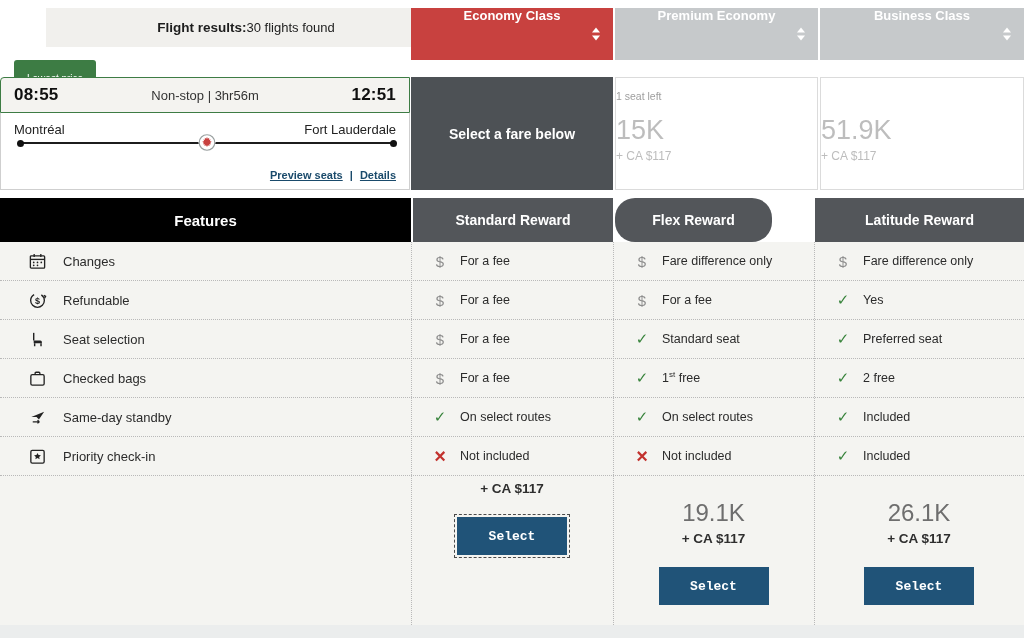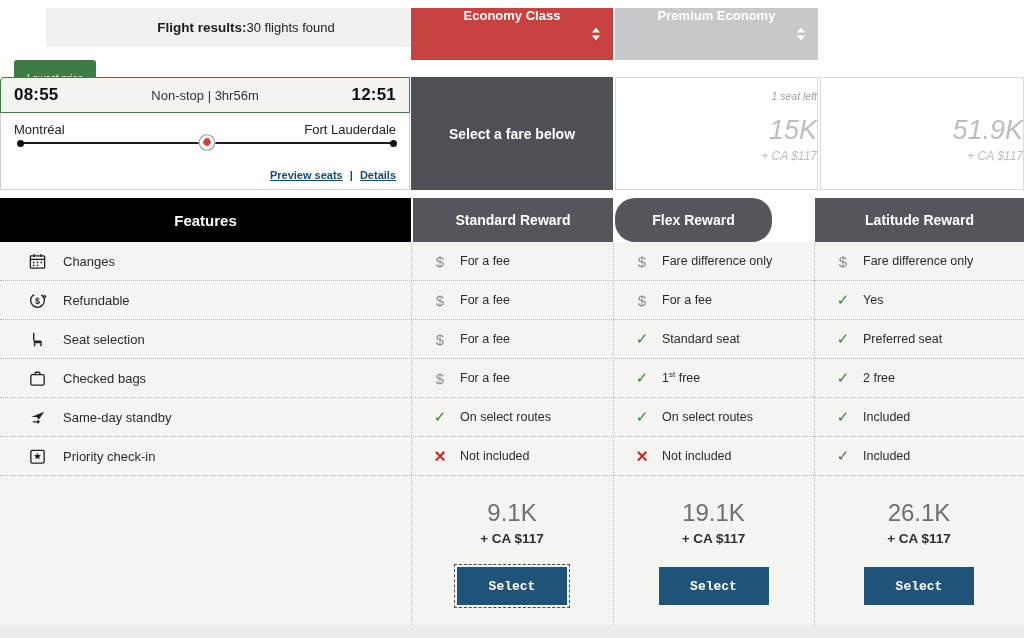--- a/index.html
+++ b/index.html
@@ -39,21 +39,21 @@
   .routeline::after{right:-2px;}
   .roundel{position:absolute;left:50%;top:-8px;transform:translateX(-50%);width:17px;height:17px;background:#fff;border-radius:50%;}
   .card-links{position:absolute;right:13px;bottom:8px;font-size:11px;font-weight:bold;color:#1A4A6B;}
   .card-links .lnk{text-decoration:underline;cursor:pointer;}
   .card-links .sep{margin:0 4px;}
 
   
   .fare-prompt{position:absolute;left:411px;top:77px;width:202px;height:113px;background:#4D5155;
     color:#fff;font-weight:bold;font-size:14px;display:flex;align-items:center;justify-content:center;}
   .fare-box{position:absolute;top:77px;height:113px;background:#fff;border:1px solid #DBDBDB;
-    box-sizing:border-box;text-align:right;font-style:italic;}
+    box-sizing:border-box;text-align:left;}
   .fare-box.premium{left:615px;width:203px;}
   .fare-box.business{left:820px;width:204px;}
   .fare-note{margin-top:12px;height:14px;font-size:10.5px;color:#9E9E9E;}
   .fare-points{margin-top:11px;font-size:27px;color:#BDBDBD;}
   .fare-cash{margin-top:3px;font-size:12px;color:#BDBDBD;}
 
   
   .features-header{position:absolute;left:0;top:198px;width:411px;height:44px;background:#000;
     color:#fff;font-size:15px;font-weight:bold;display:flex;align-items:center;justify-content:center;}
   .col-header{position:absolute;top:198px;height:44px;background:#53565A;color:#fff;font-size:14px;
@@ -101,20 +101,24 @@
     <span>30 flights found</span>
   </div>
   <div class="tab tab-economy">
     <span>Economy Class</span>
     <span class="sort"></span>
   </div>
   <div class="tab tab-premium">
     <span>Premium Economy</span>
     <span class="sort"></span>
   </div>
+  <div class="tab tab-business">
+    <span>Business Class</span>
+    <span class="sort"></span>
+  </div>
 
   <div class="badge">Lowest price</div>
   <div class="card-strip">
     <span class="time">08:55</span>
     <span class="route-summary">Non-stop | 3hr56m</span>
     <span class="time">12:51</span>
   </div>
   <div class="card-body">
     <div class="cities">
       <span>Montréal</span>
@@ -294,21 +298,20 @@
           <span class="vic ic-cross"></span>
           <span>Not included</span>
         </div>
       <div class="f-val c2">
           <span class="vic ic-check"></span>
           <span>Included</span>
         </div>
     </div>
 
     <div class="price-col p0">
-      <div class="price-points">9.1K</div>
       <div class="price-cash">+ CA $117</div>
       <button class="select-btn">Select</button>
     </div>
     <div class="price-col p1">
       <div class="price-points">19.1K</div>
       <div class="price-cash">+ CA $117</div>
       <button class="select-btn">Select</button>
     </div>
     <div class="price-col p2">
       <div class="price-points">26.1K</div>

